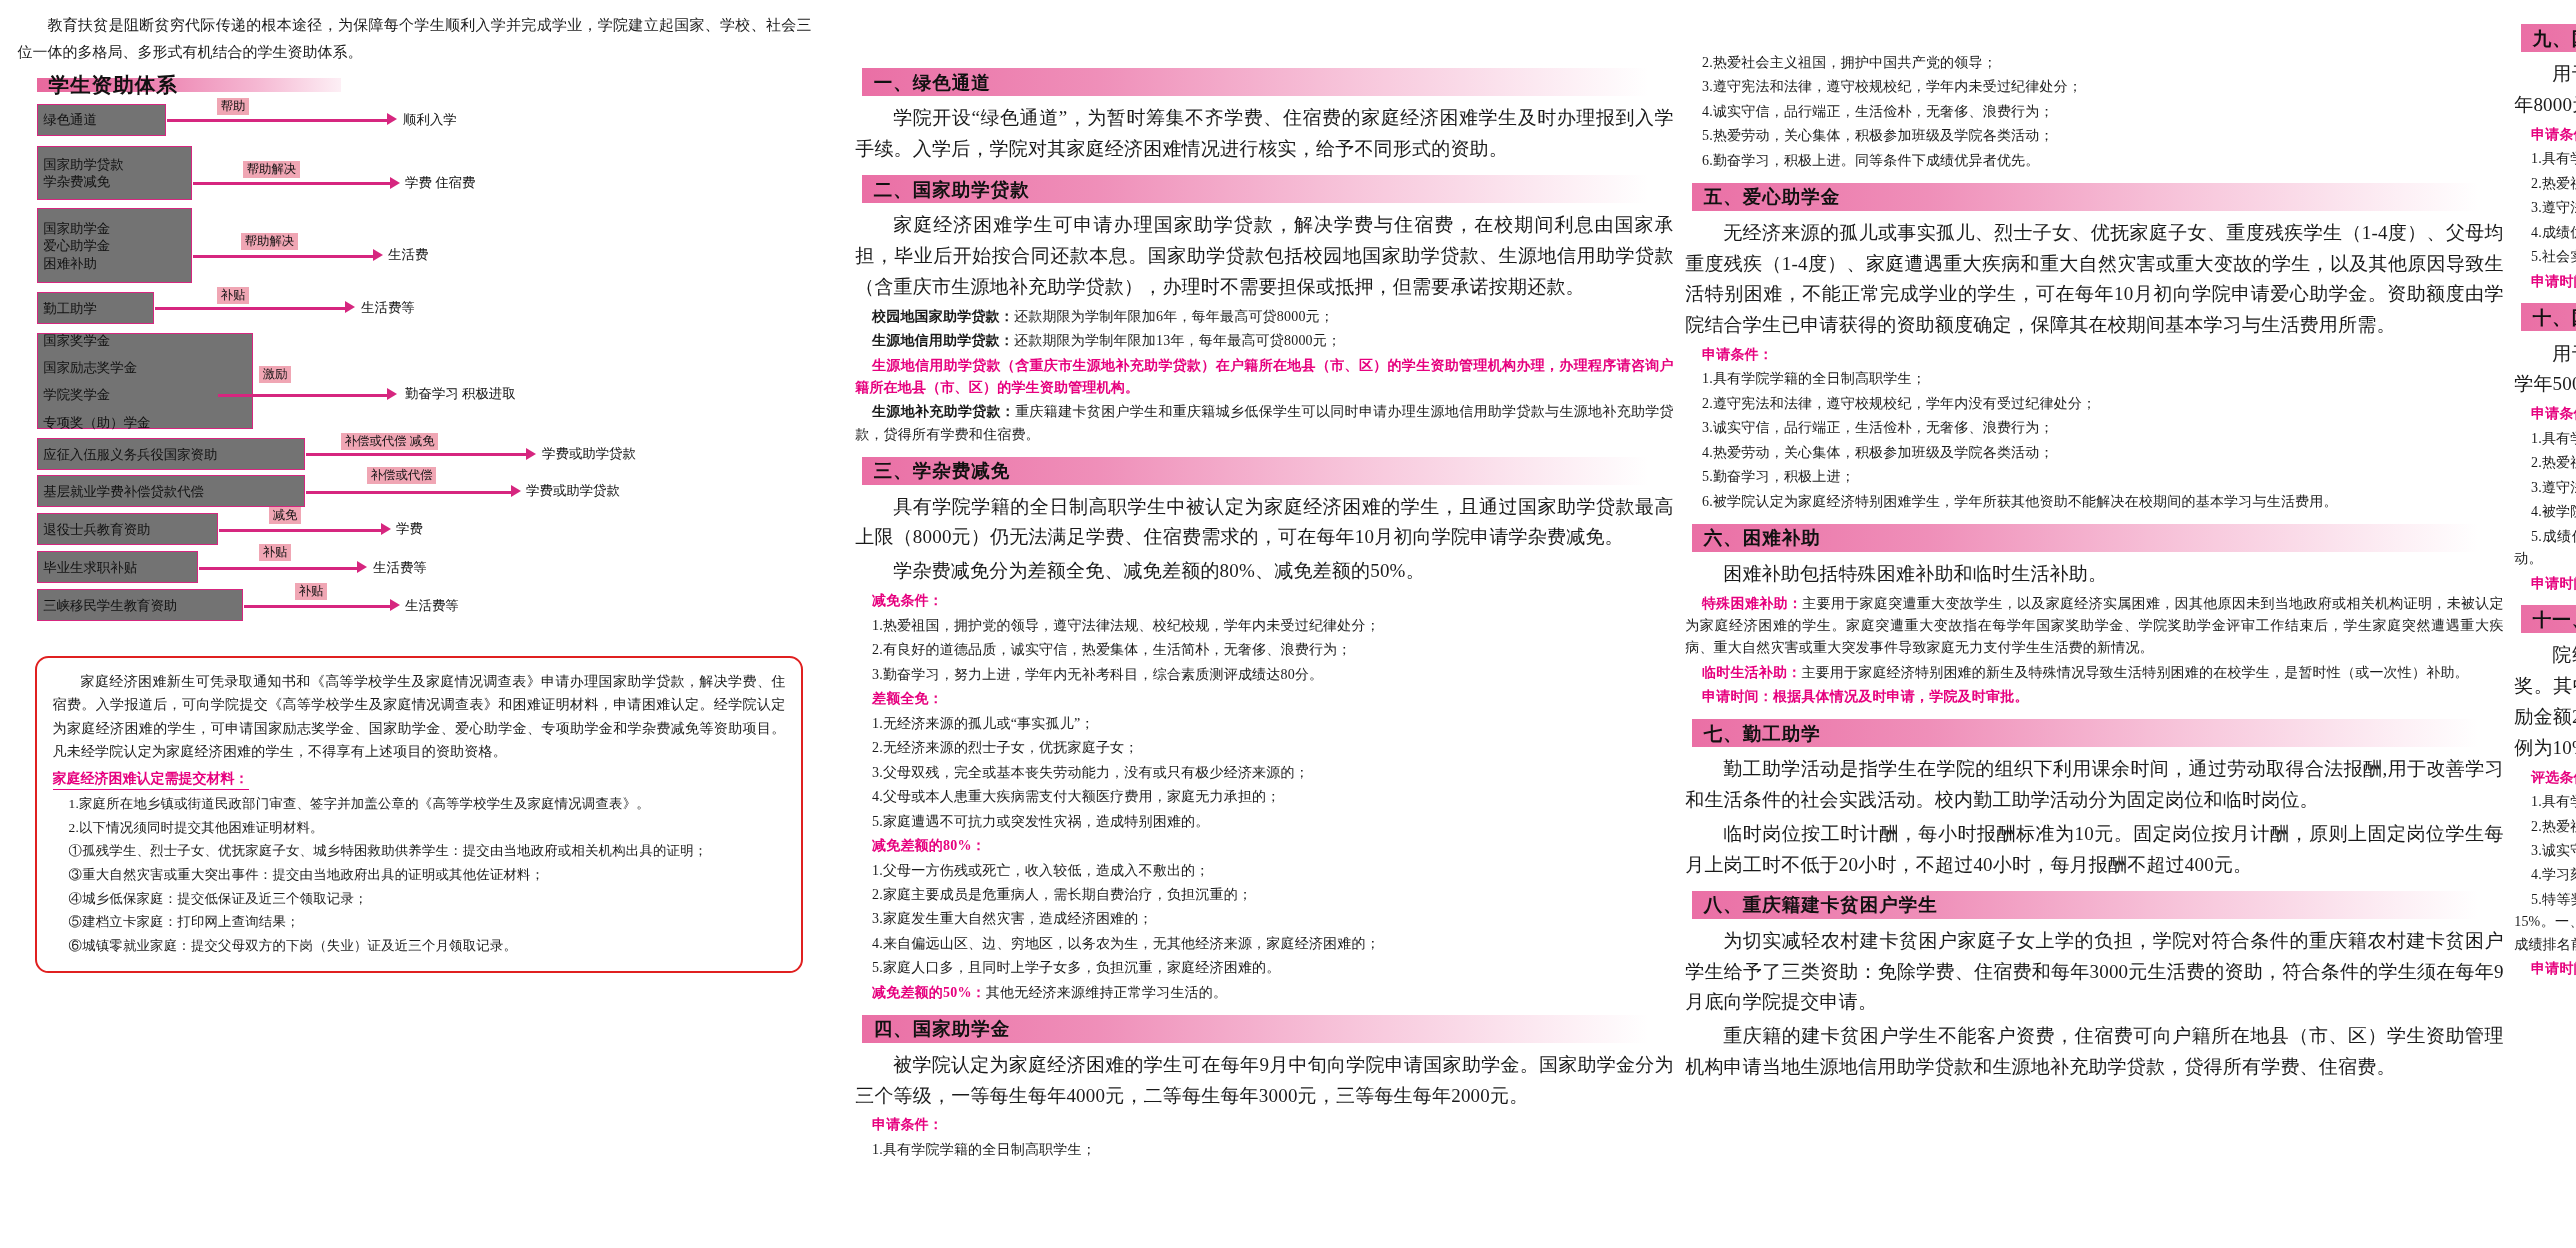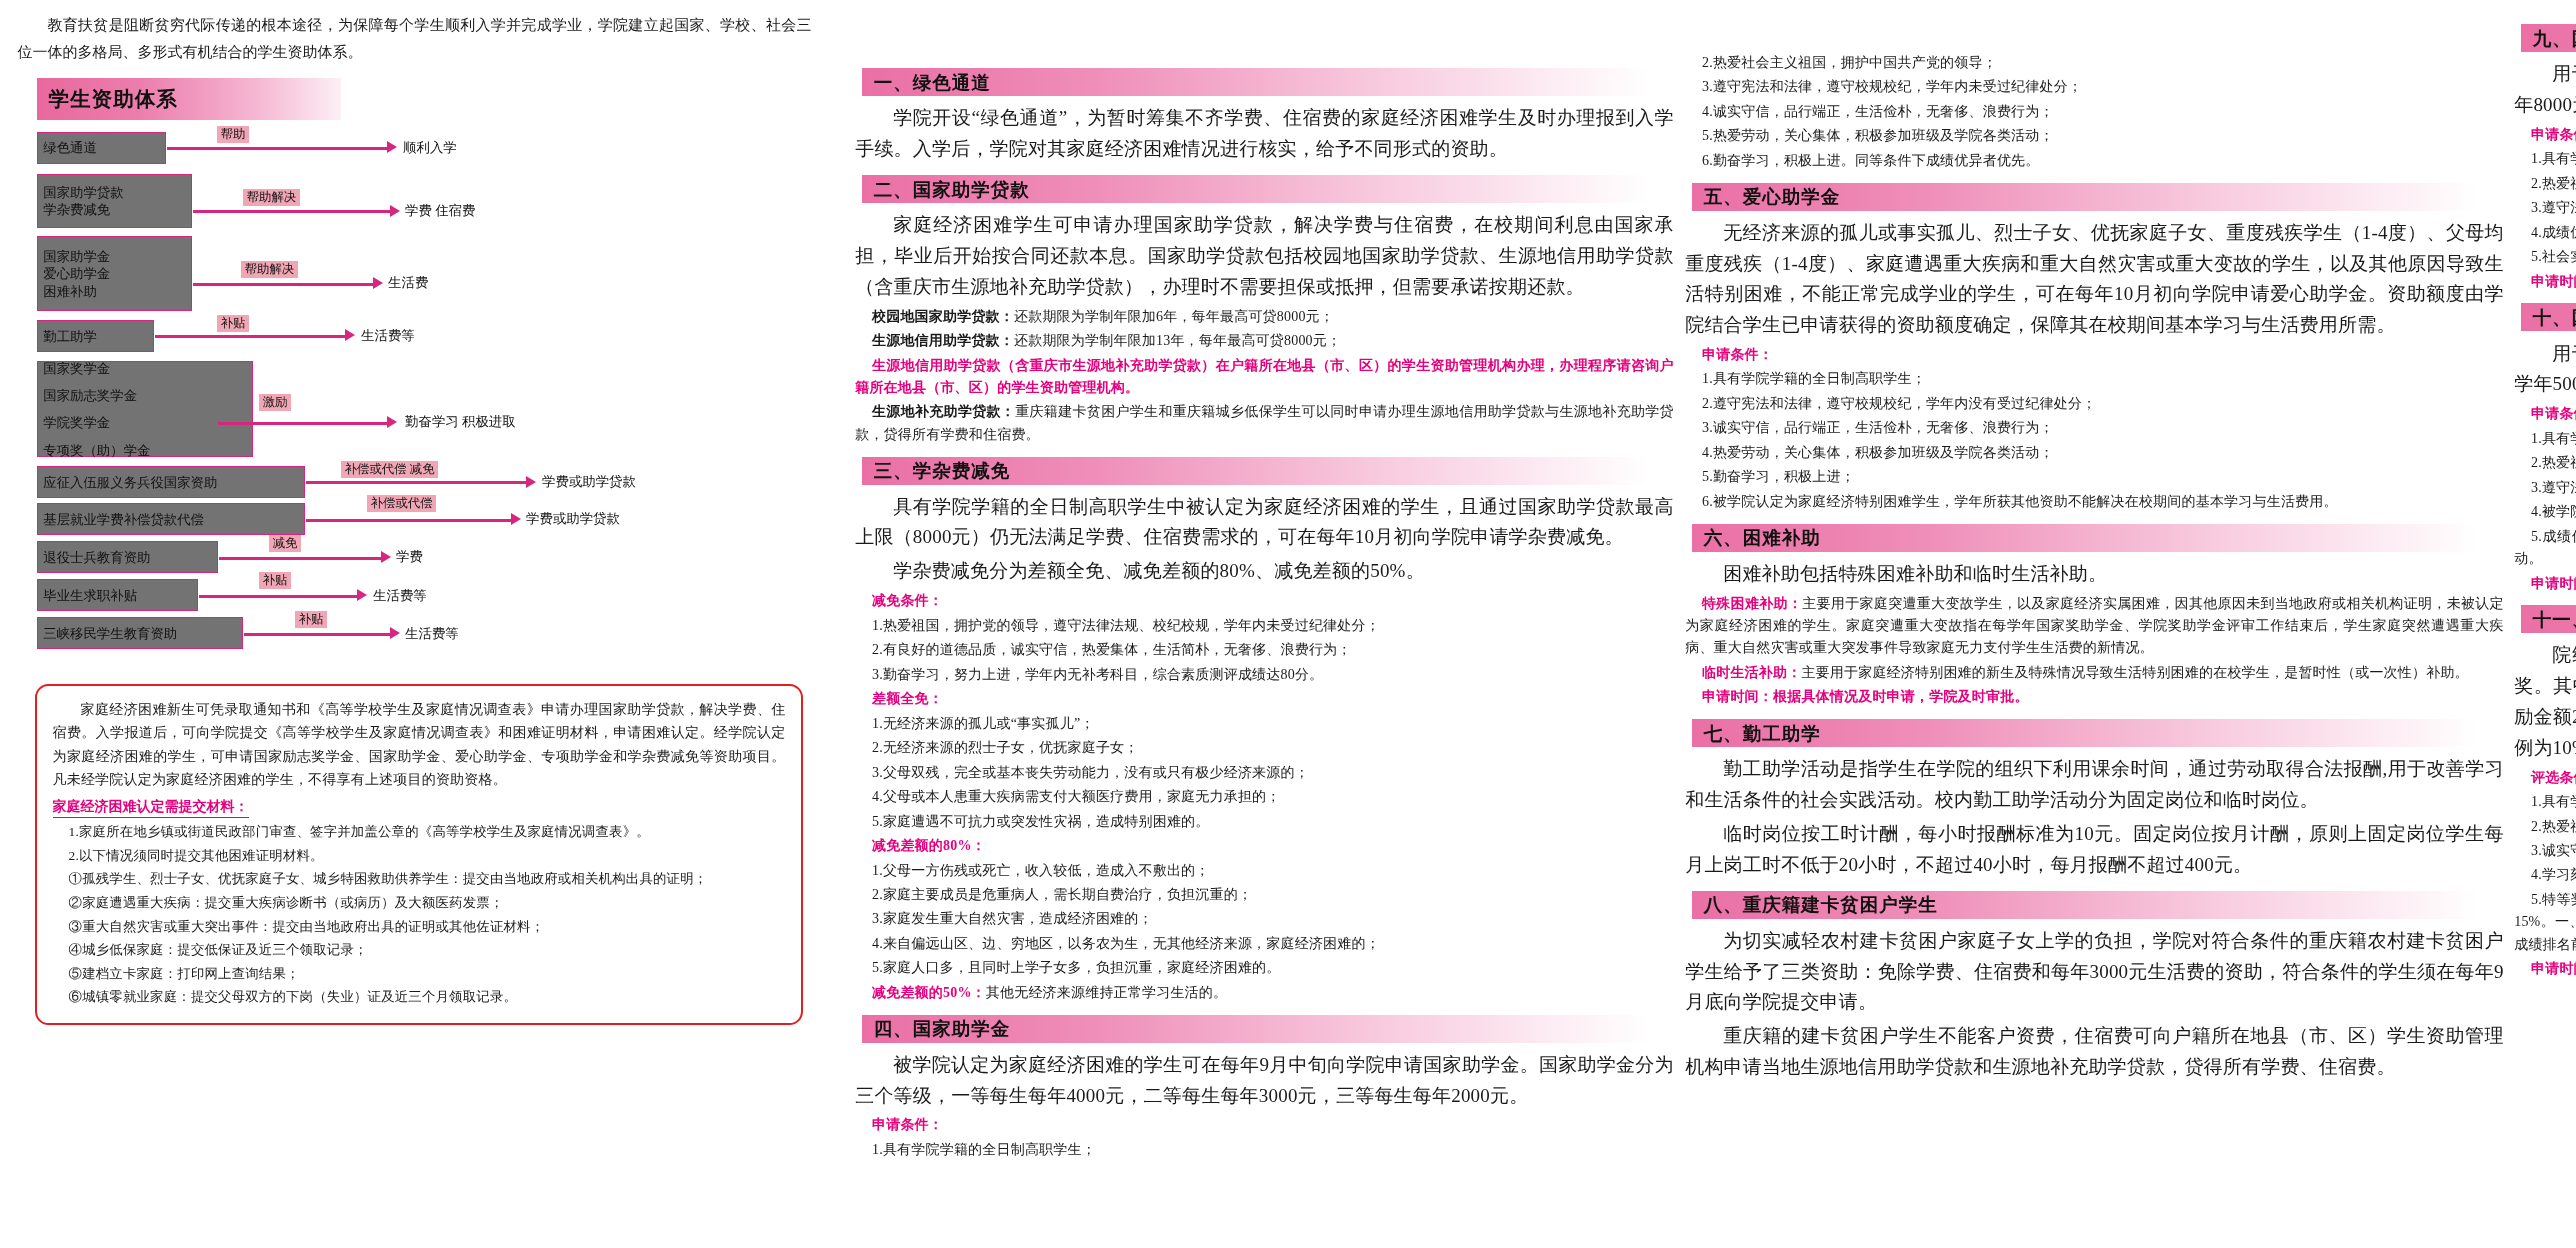--- a/index.html
+++ b/index.html
@@ -30,21 +30,21 @@
   .sub{font-weight:bold;}
   .pink-label{color:#e6007e;font-weight:bold;}
   .pink-para{color:#e6007e;font-weight:bold;}
 
   
   #intro{font-size:15px;line-height:1.75;text-indent:2em;text-align:justify;
          margin:0;padding-top:12.4px;}
 
   
   .banner-big{
-    margin:13.4px 0 8.2px 19.6px;width:304px;height:42px;
+    margin:13.4px 0 8.2px 19.6px;width:304px;height:14px;
     background:linear-gradient(to right,#e8689d 0%,#ec7fae 35%,#f5b7d2 72%,#fdeff5 100%);
     display:flex;align-items:center;
   }
   .banner-big span{
     font-family:"DejaVu Sans","Liberation Sans",sans-serif;
     font-weight:bold;font-size:20.6px;color:#111;letter-spacing:1px;padding-left:11.3px;
   }
 
   
   .banner{
@@ -192,21 +192,20 @@
       <div class="ftag" style="left:258px;top:483px;">补贴</div>
       <div class="fout" style="left:368px;top:497px;">生活费等</div>
     </div>
 
     <div class="redbox">
       <p class="para">家庭经济困难新生可凭录取通知书和《高等学校学生及家庭情况调查表》申请办理国家助学贷款，解决学费、住宿费。入学报道后，可向学院提交《高等学校学生及家庭情况调查表》和困难证明材料，申请困难认定。经学院认定为家庭经济困难的学生，可申请国家励志奖学金、国家助学金、爱心助学金、专项助学金和学杂费减免等资助项目。凡未经学院认定为家庭经济困难的学生，不得享有上述项目的资助资格。</p>
       <div class="redhead">家庭经济困难认定需提交材料：</div>
       <p class="item">1.家庭所在地乡镇或街道民政部门审查、签字并加盖公章的《高等学校学生及家庭情况调查表》。</p>
       <p class="item">2.以下情况须同时提交其他困难证明材料。</p>
       <p class="item">①孤残学生、烈士子女、优抚家庭子女、城乡特困救助供养学生：提交由当地政府或相关机构出具的证明；</p>
-      <p class="item">②家庭遭遇重大疾病：提交重大疾病诊断书（或病历）及大额医药发票；</p>
       <p class="item">③重大自然灾害或重大突出事件：提交由当地政府出具的证明或其他佐证材料；</p>
       <p class="item">④城乡低保家庭：提交低保证及近三个领取记录；</p>
       <p class="item">⑤建档立卡家庭：打印网上查询结果；</p>
       <p class="item">⑥城镇零就业家庭：提交父母双方的下岗（失业）证及近三个月领取记录。</p>
     </div>
   </div>
 
   <div class="col" id="col2">
 
     <div class="banner" style="margin-top:24px;">

